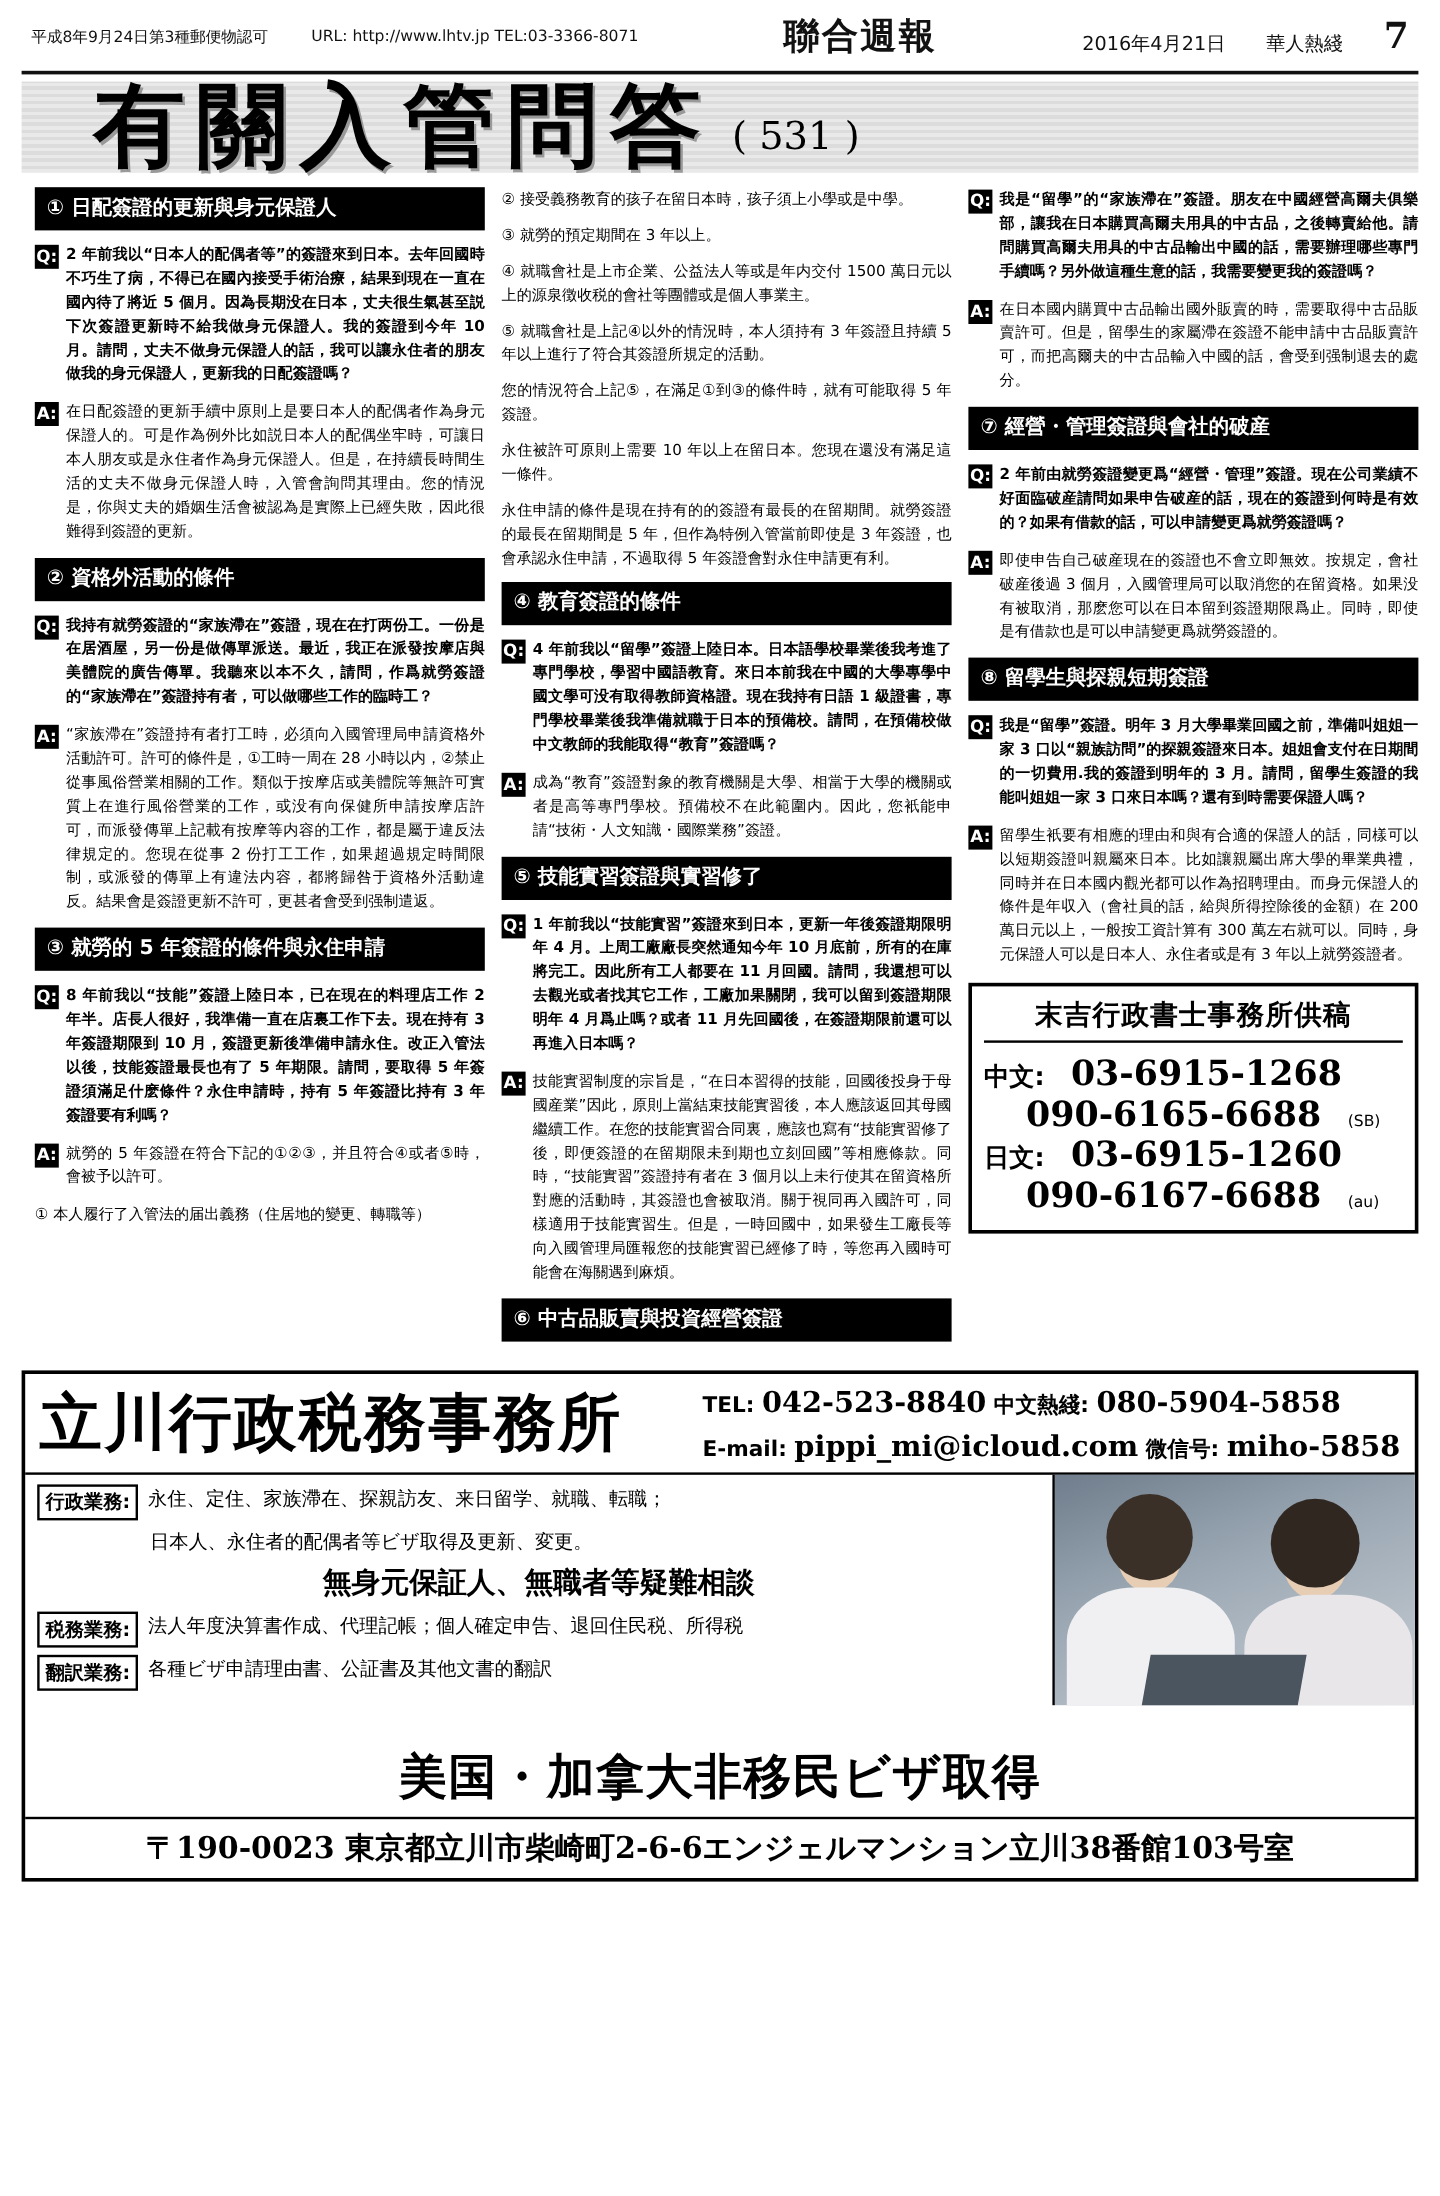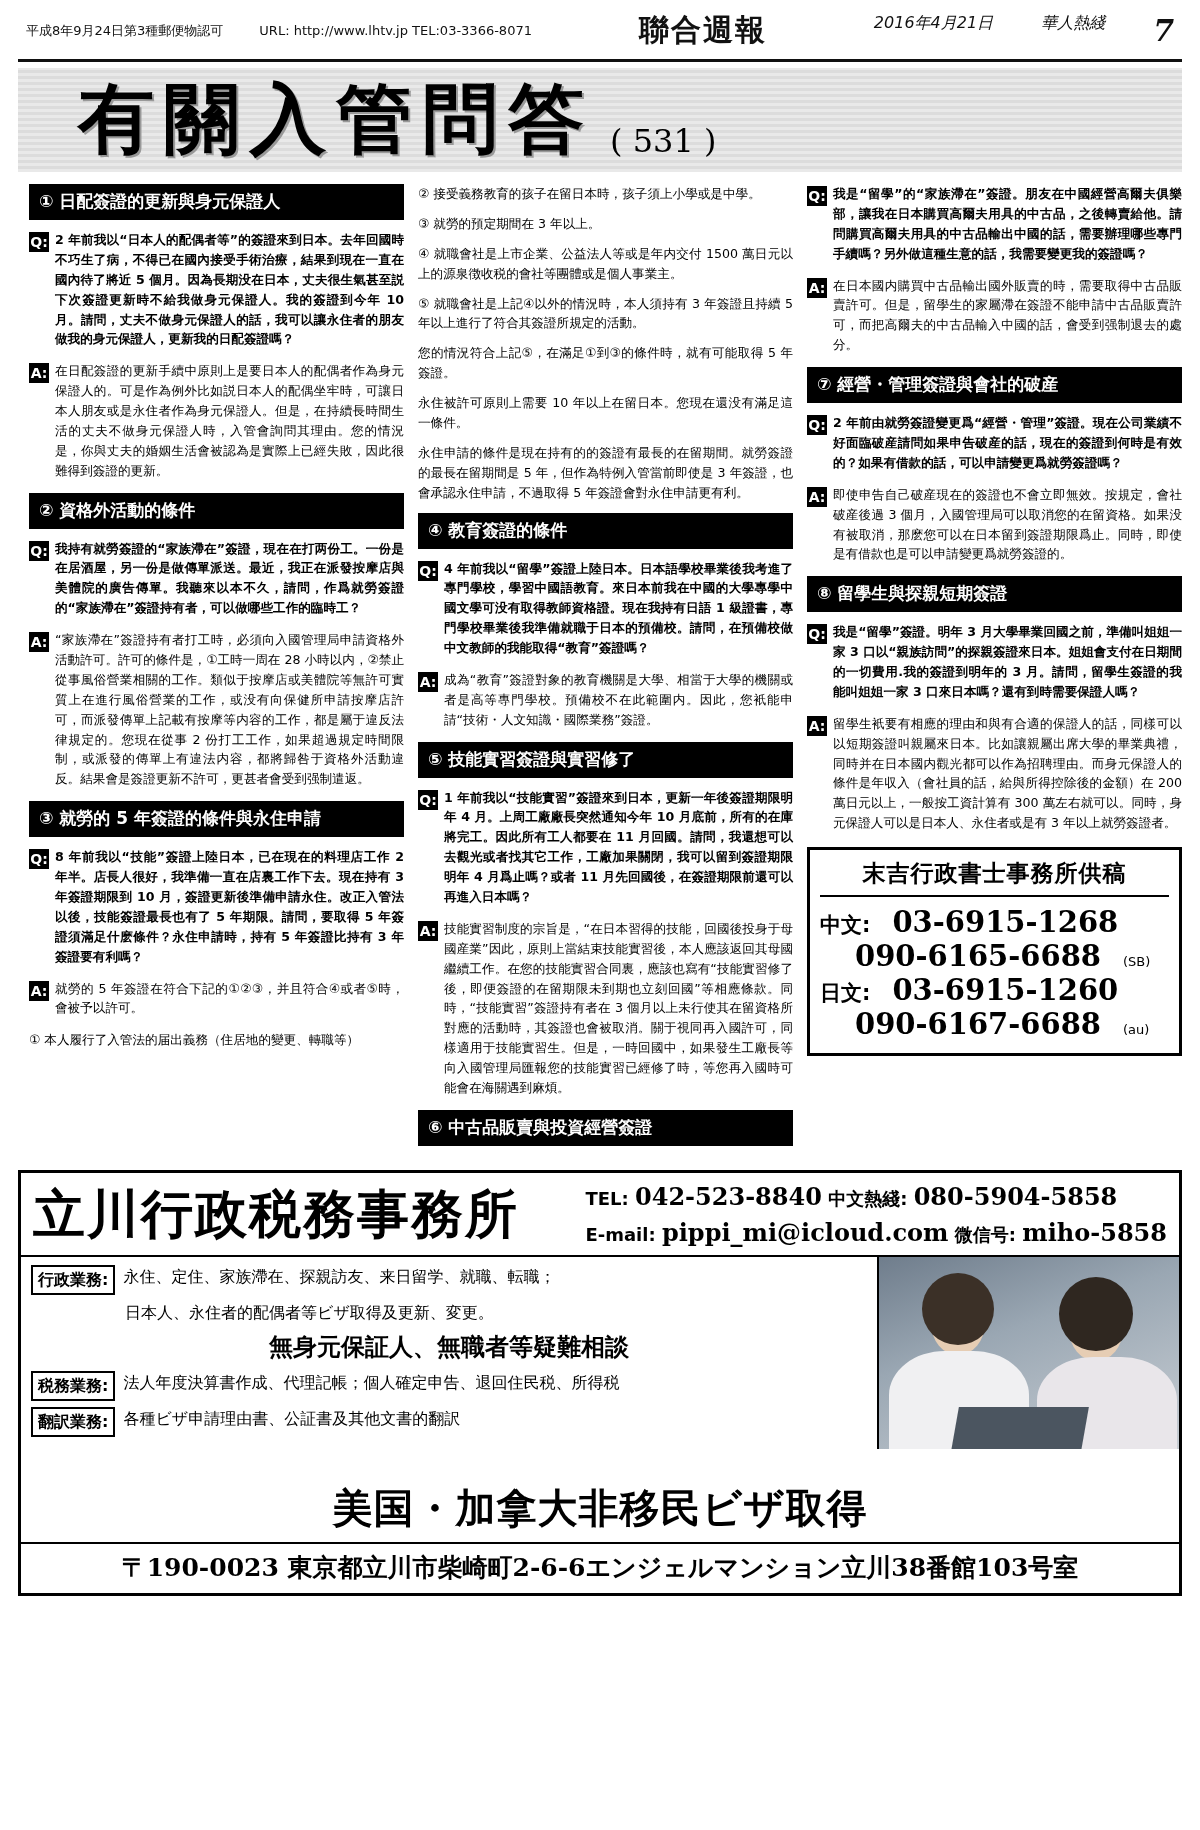--- a/index.html
+++ b/index.html
@@ -5,25 +5,25 @@
   html,body{margin:0;padding:0;background:#d8d8d8;}
   body{font-family:"DejaVu Sans","Liberation Sans",sans-serif;}
   .page{width:1200px;height:1830px;background:#fff;position:relative;overflow:hidden;
         box-sizing:border-box;padding:0;}
   
   .masthead{display:flex;align-items:center;justify-content:space-between;
             padding:10px 26px 8px 26px;font-size:13px;color:#111;}
   .mh-left{display:flex;align-items:center;gap:36px;white-space:nowrap;justify-content:center;}
   .mh-title{font-family:"DejaVu Serif","Liberation Serif",serif;font-weight:bold;
             font-size:30px;letter-spacing:2px;}
-  .mh-right{display:flex;align-items:flex-start;gap:48px;white-space:nowrap;font-size:16px;font-style:italic;}
+  .mh-right{display:flex;align-items:flex-end;gap:34px;white-space:nowrap;font-size:16px;}
   .mh-page{font-family:"DejaVu Serif",serif;font-weight:bold;font-size:30px;}
   .rule{height:3px;background:#111;margin:0 18px;}
   
-  .banner{position:relative;height:104px;margin:6px 18px 0 18px;
+  .banner{position:relative;height:76px;margin:6px 18px 0 18px;
           background:repeating-linear-gradient(0deg,#e9e9e9 0 3px,#dcdcdc 3px 6px);
           display:flex;align-items:center;}
   .banner-title{font-family:"DejaVu Serif","Liberation Serif",serif;font-weight:bold;
                 font-size:76px;letter-spacing:10px;padding-left:60px;color:#000;
                 text-shadow:2px 2px 0 #999;}
   .banner-num{font-family:"DejaVu Serif",serif;font-size:32px;margin-left:16px;align-self:flex-end;
               padding-bottom:12px;}
   
   .cols{display:flex;gap:14px;padding:12px 18px 0 29px;box-sizing:border-box;}
   .col{width:380px;}
@@ -42,21 +42,21 @@
   .contact{border:3px solid #000;margin-top:14px;padding:8px 10px 12px 10px;}
   .contact-title{text-align:center;font-weight:bold;font-size:23px;letter-spacing:1px;
                  border-bottom:2px solid #000;padding-bottom:6px;margin-bottom:8px;}
   .ph-row{display:flex;align-items:baseline;gap:22px;font-weight:bold;}
   .ph-lang{font-size:21px;}
   .ph-num{font-family:"DejaVu Serif",serif;font-size:29px;letter-spacing:0px;}
   .ph-sub{font-size:13px;font-weight:normal;}
   .ph-indent{margin-left:35px;}
   
   .ad{margin:14px 18px 0 18px;border:3px solid #000;}
-  .ad-top{display:flex;align-items:center;justify-content:space-between;
+  .ad-top{display:flex;justify-content:space-between;
           padding:6px 12px 4px 12px;border-bottom:2px solid #000;}
   .ad-name{font-family:"DejaVu Serif","Liberation Serif",serif;font-weight:bold;font-size:52px;
            letter-spacing:2px;}
   .ad-contact{font-size:18px;font-weight:bold;line-height:1.5;text-align:left;}
   .ad-contact .big{font-family:"DejaVu Serif",serif;font-size:24px;}
   .ad-mid{display:flex;}
   .ad-left{flex:1;padding:8px 10px 6px 10px;}
   .ad-line{display:flex;gap:8px;align-items:flex-start;margin-bottom:6px;font-size:16px;line-height:1.5;}
   .ad-badge{flex:0 0 auto;border:2px solid #000;font-weight:bold;font-size:16px;padding:1px 5px;}
   .ad-center-line{text-align:center;font-weight:bold;font-size:24px;margin:6px 0 8px 0;}

